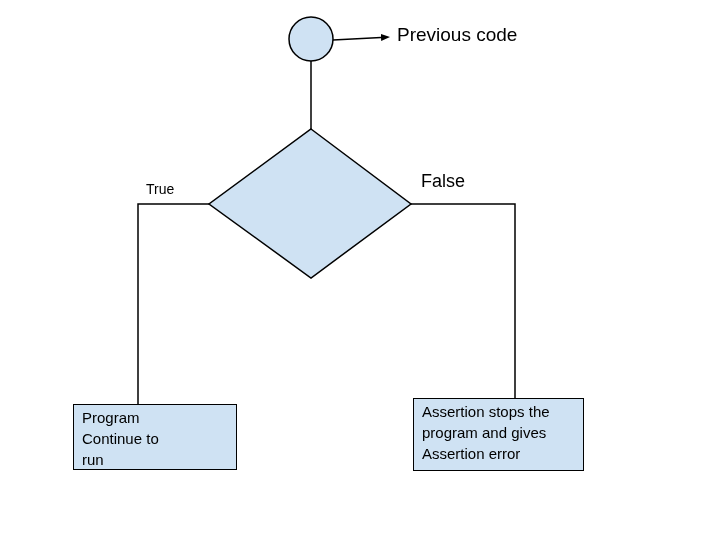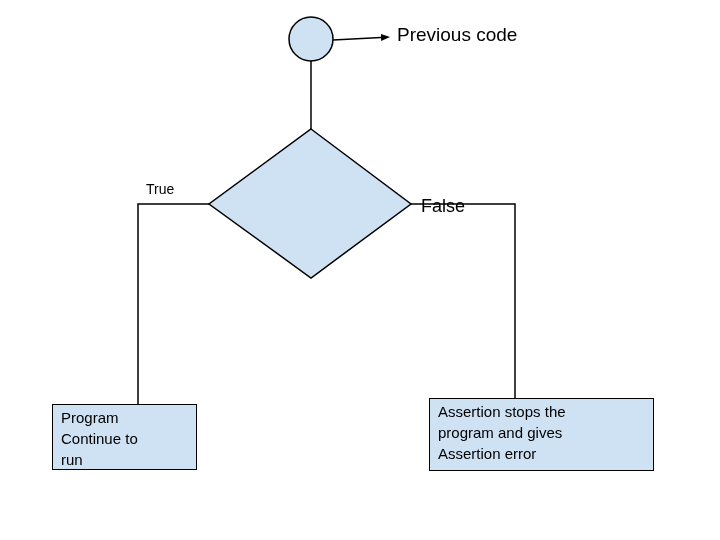--- a/index.html
+++ b/index.html
@@ -37,21 +37,20 @@
     left: 146px;
     top: 179px;
     font-size: 14px;
     line-height: 21px;
   }
   .label-false {
     left: 421px;
     top: 171px;
     font-size: 18px;
     line-height: 21px;
-    margin-top: 25px;
   }
   .diamond-text {
     position: absolute;
     left: 226px;
     top: 186px;
     width: 160px;
     text-align: center;
     font-size: 16px;
     line-height: 21px;
     white-space: pre-line;
@@ -62,31 +61,30 @@
     box-sizing: border-box;
     background: #cfe2f3;
     border: 1.5px solid #000000;
     font-size: 15px;
     line-height: 21px;
     padding: 2px 8px;
     white-space: pre-line;
     color: #000000;
   }
   .box-true-outcome {
-    left: 52px;
+    left: 73px;
     top: 404px;
-    width: 145px;
+    width: 164px;
     height: 66px;
   }
   .box-false-outcome {
     left: 413px;
     top: 398px;
-    width: 225px;
+    width: 171px;
     height: 73px;
-    margin-left: 16px;
   }
 </style>
 </head>
 <body>
 
 <div class="canvas">
 
   <svg class="svg-layer" width="720" height="540" viewBox="0 0 720 540">
     <defs>
       <marker id="arrowhead" markerWidth="10" markerHeight="8" refX="0" refY="3.5" orient="auto" markerUnits="userSpaceOnUse">

